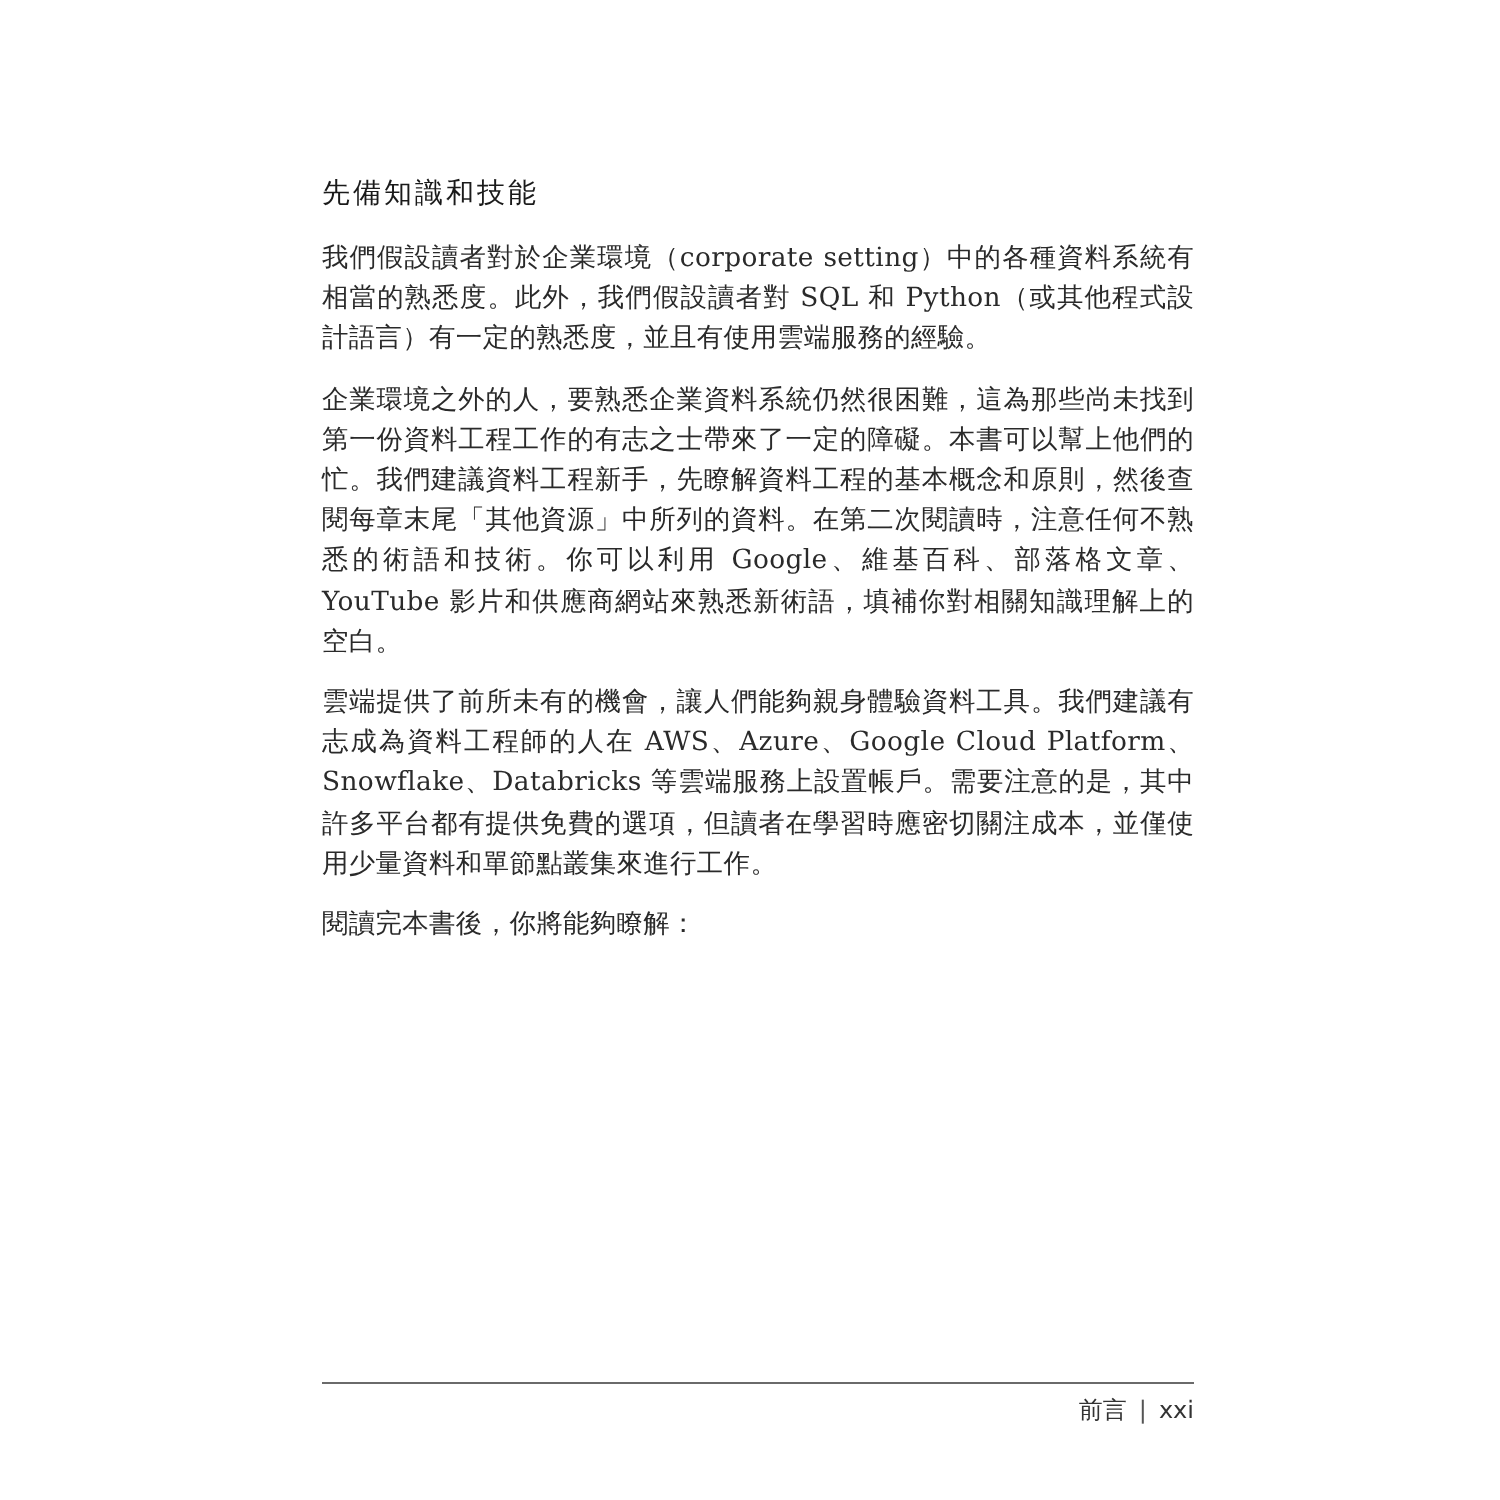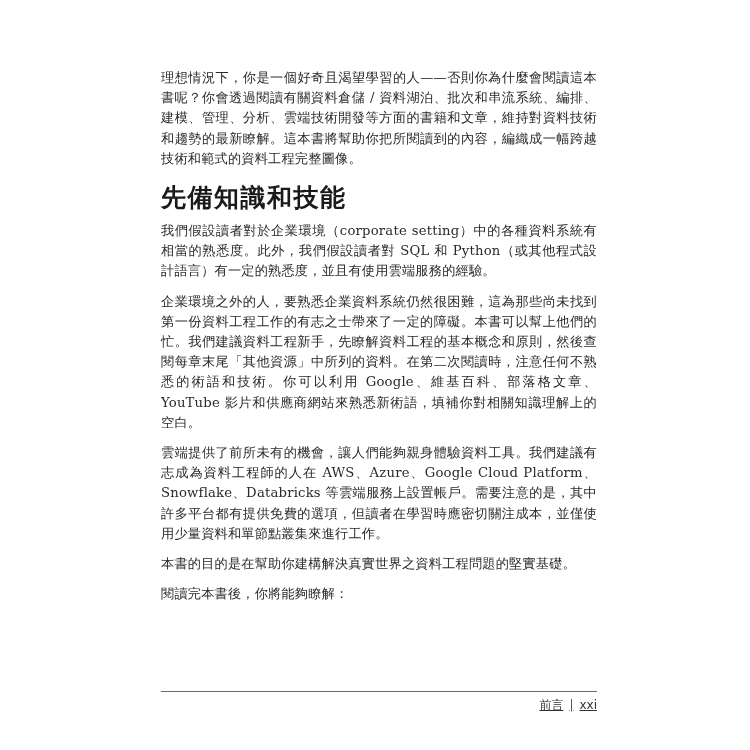--- a/index.html
+++ b/index.html
@@ -1,37 +1,35 @@
 <!DOCTYPE html>
 <html><head>
 <meta charset="utf-8">
 <style>
   html, body { margin:0; padding:0; background:#ffffff; }
   body { width:750px; height:750px; position:relative; overflow:hidden;
          font-family: "DejaVu Serif", serif; color:#2a2a2a; }
   .page { position:absolute; left:161px; top:68px; width:436px; }
   .para { font-size:13.2px; line-height:20.2px; margin:0 0 10px 0; text-align:justify; letter-spacing:0.2px; }
-  .h2 { font-family:"DejaVu Sans", sans-serif; font-weight:bold; font-size:25px; color:#1a1a1a;
+  .h2 { font-family:"DejaVu Sans", sans-serif; font-weight:normal; font-size:14px; color:#1a1a1a;
         margin:14px 0 8px 0; letter-spacing:1.5px; line-height:30px; }
   .footer-rule { position:absolute; left:161px; top:691px; width:436px; height:1px; background:#6a6a6a; }
   .footer { position:absolute; right:153px; top:697px; font-family:"DejaVu Sans", sans-serif;
-            font-size:12px; color:#333;text-decoration:underline; }
+            font-size:12px; color:#333; }
   .footer .sep { margin:0 6px; color:#555; }
 </style>
 </head>
 <body>
 
 <div class="page">
-  <p class="para">理想情況下，你是一個好奇且渴望學習的人——否則你為什麼會閱讀這本書呢？你會透過閱讀有關資料倉儲 / 資料湖泊、批次和串流系統、編排、建模、管理、分析、雲端技術開發等方面的書籍和文章，維持對資料技術和趨勢的最新瞭解。這本書將幫助你把所閱讀到的內容，編織成一幅跨越技術和範式的資料工程完整圖像。</p>
 
   <div class="h2">先備知識和技能</div>
   <p class="para">我們假設讀者對於企業環境（corporate setting）中的各種資料系統有相當的熟悉度。此外，我們假設讀者對 SQL 和 Python（或其他程式設計語言）有一定的熟悉度，並且有使用雲端服務的經驗。</p>
   <p class="para">企業環境之外的人，要熟悉企業資料系統仍然很困難，這為那些尚未找到第一份資料工程工作的有志之士帶來了一定的障礙。本書可以幫上他們的忙。我們建議資料工程新手，先瞭解資料工程的基本概念和原則，然後查閱每章末尾「其他資源」中所列的資料。在第二次閱讀時，注意任何不熟悉的術語和技術。你可以利用 Google、維基百科、部落格文章、YouTube 影片和供應商網站來熟悉新術語，填補你對相關知識理解上的空白。</p>
   <p class="para">雲端提供了前所未有的機會，讓人們能夠親身體驗資料工具。我們建議有志成為資料工程師的人在 AWS、Azure、Google Cloud Platform、Snowflake、Databricks 等雲端服務上設置帳戶。需要注意的是，其中許多平台都有提供免費的選項，但讀者在學習時應密切關注成本，並僅使用少量資料和單節點叢集來進行工作。</p>
 
-  <p class="para">本書的目的是在幫助你建構解決真實世界之資料工程問題的堅實基礎。</p>
   <p class="para">閱讀完本書後，你將能夠瞭解：</p>
 </div>
 
 <div class="footer-rule"></div>
 <div class="footer">
   <span>前言</span><span class="sep">|</span><span>xxi</span>
 </div>
 
 </body></html>

